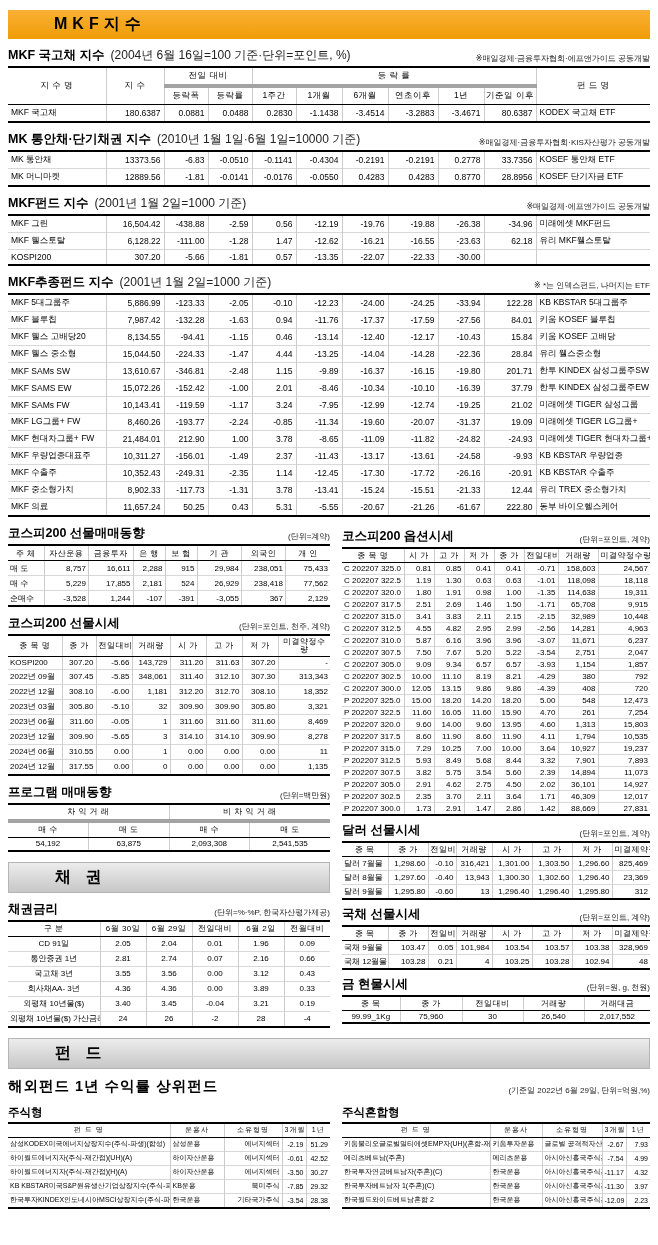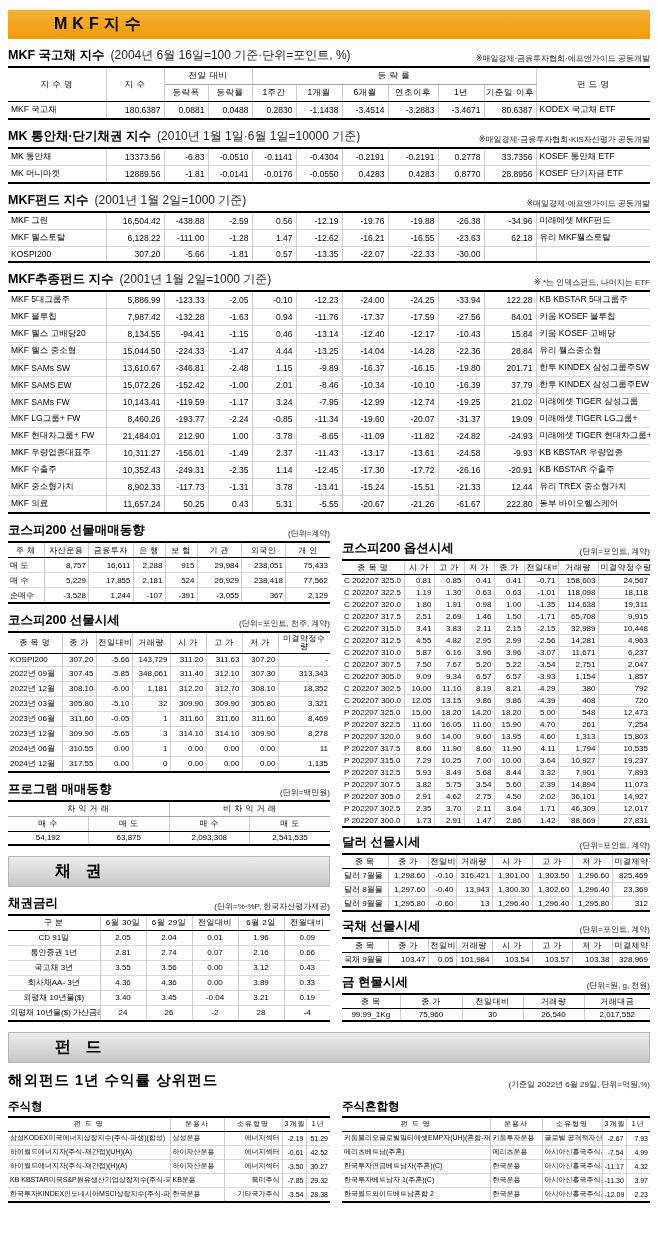--- a/index.html
+++ b/index.html
@@ -17,35 +17,35 @@
   .bigtitle{font-size:14.5px;font-weight:bold;letter-spacing:1px;}
   .cat{font-size:11.5px;font-weight:bold;margin:7px 0 2px 0;}
 
   table{width:100%;border-collapse:collapse;table-layout:fixed;
         border-top:2px solid #000;border-bottom:2px solid #000;}
   th,td{font-size:8.5px;padding:2px 3px;border-left:1px solid #ccc;border-right:1px solid #ccc;
         white-space:nowrap;overflow:hidden;}
   th:first-child,td:first-child{border-left:none;}
   th:last-child,td:last-child{border-right:none;}
   thead th{font-weight:normal;text-align:center;border-bottom:1px solid #000;letter-spacing:.5px;padding:2px 1px;}
-  thead tr:first-child th[colspan]{border-bottom:1px solid #a3a3a3;}
+  thead tr:first-child th[colspan]{border-bottom:4px solid #a3a3a3;}
   tbody td{text-align:right;}
   tbody td:first-child{text-align:left;}
   tbody tr+tr td{border-top:1px solid #d8d8d8;}
 
   .idx tbody td:last-child{text-align:left;}
   .tight th,.tight td{font-size:8px;padding:1.5px 2px;}
   .xtight th,.xtight td{font-size:8px;padding:1px 2px;}
   .center tbody td{text-align:center;}
   .wraph{white-space:normal!important;line-height:1.05;}
   .fundtbl th,.fundtbl td{font-size:7px;padding:1.5px 2px;}
   .fundtbl tbody td:nth-child(2){text-align:left;}
   .fundtbl thead th{letter-spacing:1px;}
 
-  .cols{display:flex;gap:12px;align-items:flex-end;}
+  .cols{display:flex;gap:12px;align-items:center;}
   .col-l{width:322px;flex:none;}
   .col-r{flex:1;min-width:0;}
   .mt6{margin-top:6px;}
 </style>
 </head>
 <body>
 
 <div class="page">
 
   <div class="banner orange">MKF지수</div>
@@ -1037,20 +1037,30 @@
             <tr>
               <td>국채 9월물</td>
               <td>103.47</td>
               <td>0.05</td>
               <td>101,984</td>
               <td>103.54</td>
               <td>103.57</td>
               <td>103.38</td>
               <td>328,969</td>
             </tr>
+            <tr>
+              <td>국채 12월물</td>
+              <td>103.28</td>
+              <td>0.21</td>
+              <td>4</td>
+              <td>103.25</td>
+              <td>103.28</td>
+              <td>102.94</td>
+              <td>48</td>
+            </tr>
           </tbody>
       </table>
 
       <div class="tline mt6">
         <span class="title">금 현물시세</span>
         <span class="rnote">(단위=원, g, 천원)</span>
       </div>
       <table class="xtight center">
         <colgroup>
             <col style="width:58px">

